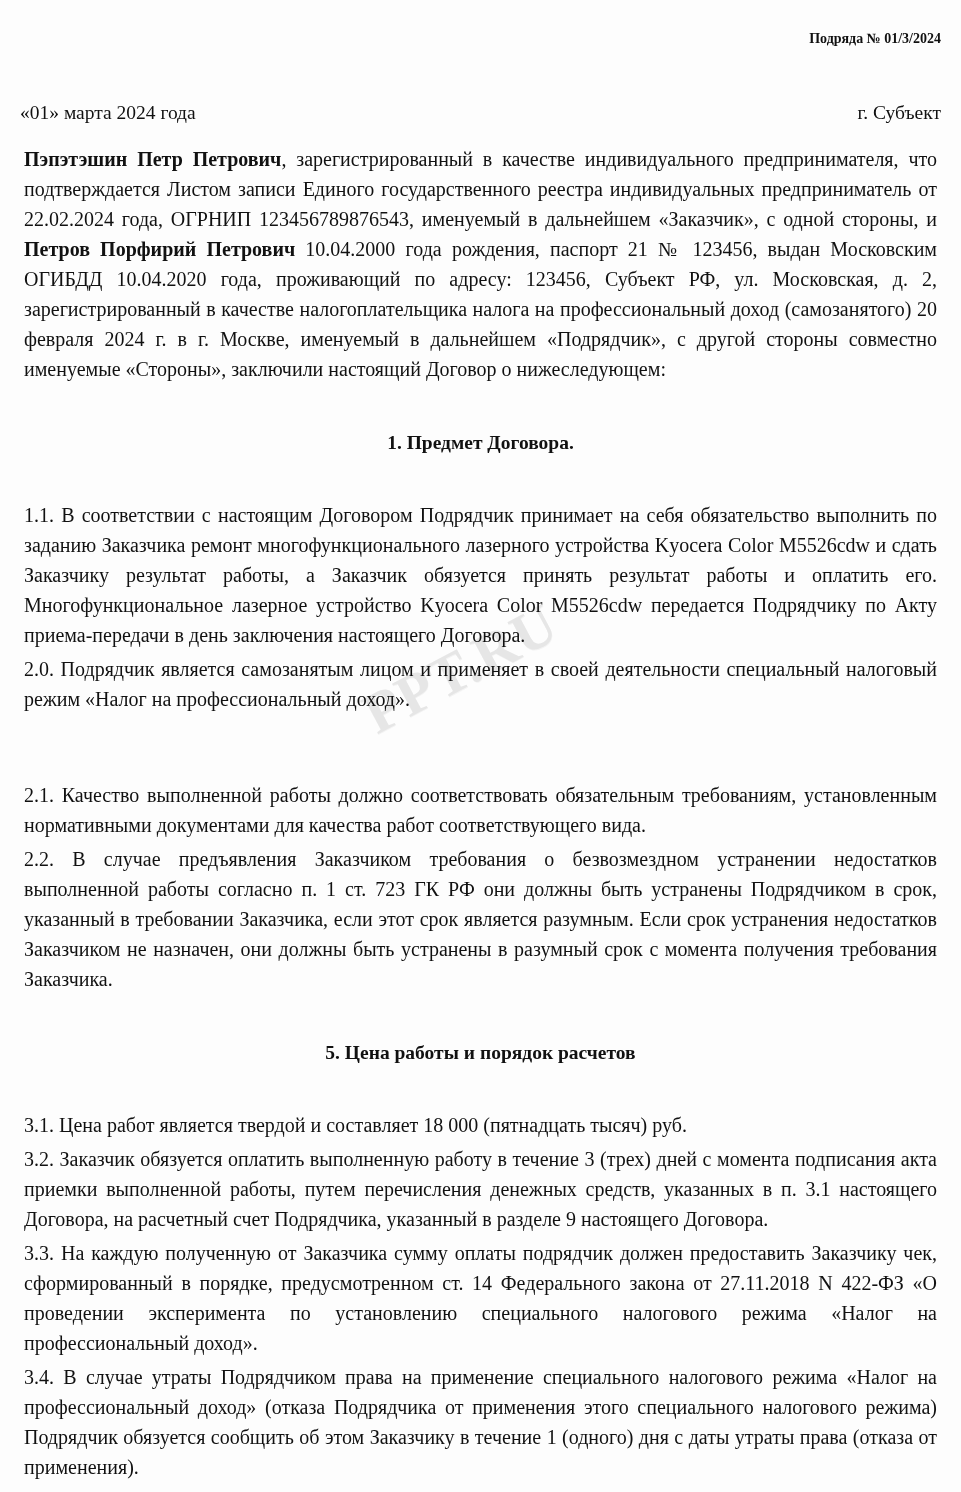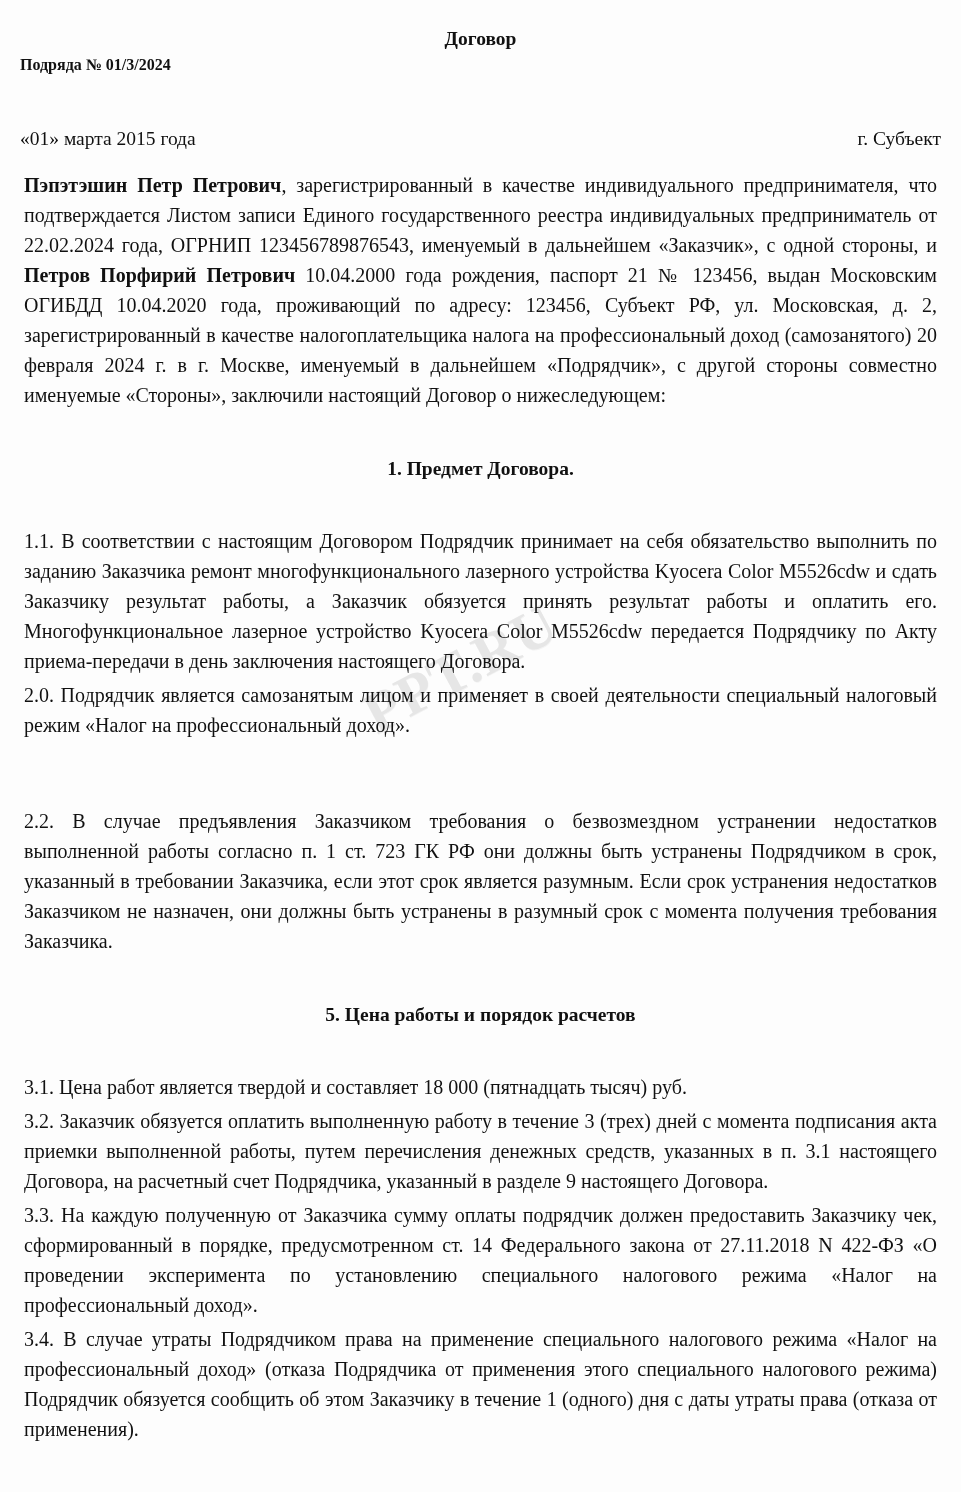--- a/index.html
+++ b/index.html
@@ -48,23 +48,23 @@
   }
   
   .doc-title {
     text-align: center;
     font-weight: bold;
     font-size: 19.5px;
     line-height: 26px;
     margin: 0;
   }
   .doc-subtitle {
-    text-align: left;
+    text-align: right;
     font-weight: bold;
-    font-size: 16px;
+    font-size: 14px;
     line-height: 26px;
     margin: 0 0 2px 0;
   }
   
   .meta-row {
     display: flex;
     justify-content: space-between;
     align-items: baseline;
     font-size: 19.5px;
     line-height: 26px;
@@ -99,39 +99,39 @@
 </head>
 <body>
 
 <div id="page">
 
   <div class="watermark">PPT.RU</div>
 
   <div class="content">
 
     <div>
-      <div class="doc-title">Договор</div>
       <div class="doc-subtitle">Подряда № 01/3/2024</div>
     </div>
 
     <div class="meta-row">
-      <span>«01» марта 2015 года</span>
+      <span>«01» марта 2024 года</span>
       <span>г. Субъект</span>
     </div>
 
     <p class="body-par preamble"><strong class="nm">Пэпэтэшин Петр Петрович</strong><span>, зарегистрированный в качестве индивидуального предпринимателя, что подтверждается Листом записи Единого государственного реестра индивидуальных предприниматель от 22.02.2024 года, ОГРНИП 123456789876543, именуемый в дальнейшем «Заказчик», с одной стороны, и </span><strong class="nm">Петров Порфирий Петрович</strong><span> 10.04.2000 года рождения, паспорт 21 № 123456, выдан Московским ОГИБДД 10.04.2020 года, проживающий по адресу: 123456, Субъект РФ, ул. Московская, д. 2, зарегистрированный в качестве налогоплательщика налога на профессиональный доход (самозанятого) 20 февраля 2024 г. в г. Москве, именуемый в дальнейшем «Подрядчик», с другой стороны совместно именуемые «Стороны», заключили настоящий Договор о нижеследующем:</span></p>
 
     <div class="gap-before-head"></div>
     <h2 class="section-head">1. Предмет Договора.</h2>
     <div class="gap-after-head"></div>
     <p class="body-par">1.1. В соответствии с настоящим Договором Подрядчик принимает на себя обязательство выполнить по заданию Заказчика ремонт многофункционального лазерного устройства Kyocera Color M5526cdw и сдать Заказчику результат работы, а Заказчик обязуется принять результат работы и оплатить его. Многофункциональное лазерное устройство Kyocera Color M5526cdw передается Подрядчику по Акту приема-передачи в день заключения настоящего Договора.</p>
     <p class="body-par">2.0. Подрядчик является самозанятым лицом и применяет в своей деятельности специальный налоговый режим «Налог на профессиональный доход».</p>
 
     <div class="gap-before-head"></div>
     <div class="gap-after-head"></div>
+    <p class="body-par">2.1. Качество выполненной работы должно соответствовать обязательным требованиям, установленным нормативными документами для качества работ соответствующего вида.</p>
     <p class="body-par">2.2. В случае предъявления Заказчиком требования о безвозмездном устранении недостатков выполненной работы согласно п. 1 ст. 723 ГК РФ они должны быть устранены Подрядчиком в срок, указанный в требовании Заказчика, если этот срок является разумным. Если срок устранения недостатков Заказчиком не назначен, они должны быть устранены в разумный срок с момента получения требования Заказчика.</p>
 
     <div class="gap-before-head"></div>
     <h2 class="section-head">5. Цена работы и порядок расчетов</h2>
     <div class="gap-after-head"></div>
     <p class="body-par">3.1. Цена работ является твердой и составляет 18 000 (пятнадцать тысяч) руб.</p>
     <p class="body-par">3.2. Заказчик обязуется оплатить выполненную работу в течение 3 (трех) дней с момента подписания акта приемки выполненной работы, путем перечисления денежных средств, указанных в п. 3.1 настоящего Договора, на расчетный счет Подрядчика, указанный в разделе 9 настоящего Договора.</p>
     <p class="body-par">3.3. На каждую полученную от Заказчика сумму оплаты подрядчик должен предоставить Заказчику чек, сформированный в порядке, предусмотренном ст. 14 Федерального закона от 27.11.2018 N 422-ФЗ «О проведении эксперимента по установлению специального налогового режима «Налог на профессиональный доход».</p>
     <p class="body-par">3.4. В случае утраты Подрядчиком права на применение специального налогового режима «Налог на профессиональный доход» (отказа Подрядчика от применения этого специального налогового режима) Подрядчик обязуется сообщить об этом Заказчику в течение 1 (одного) дня с даты утраты права (отказа от применения).</p>
 

